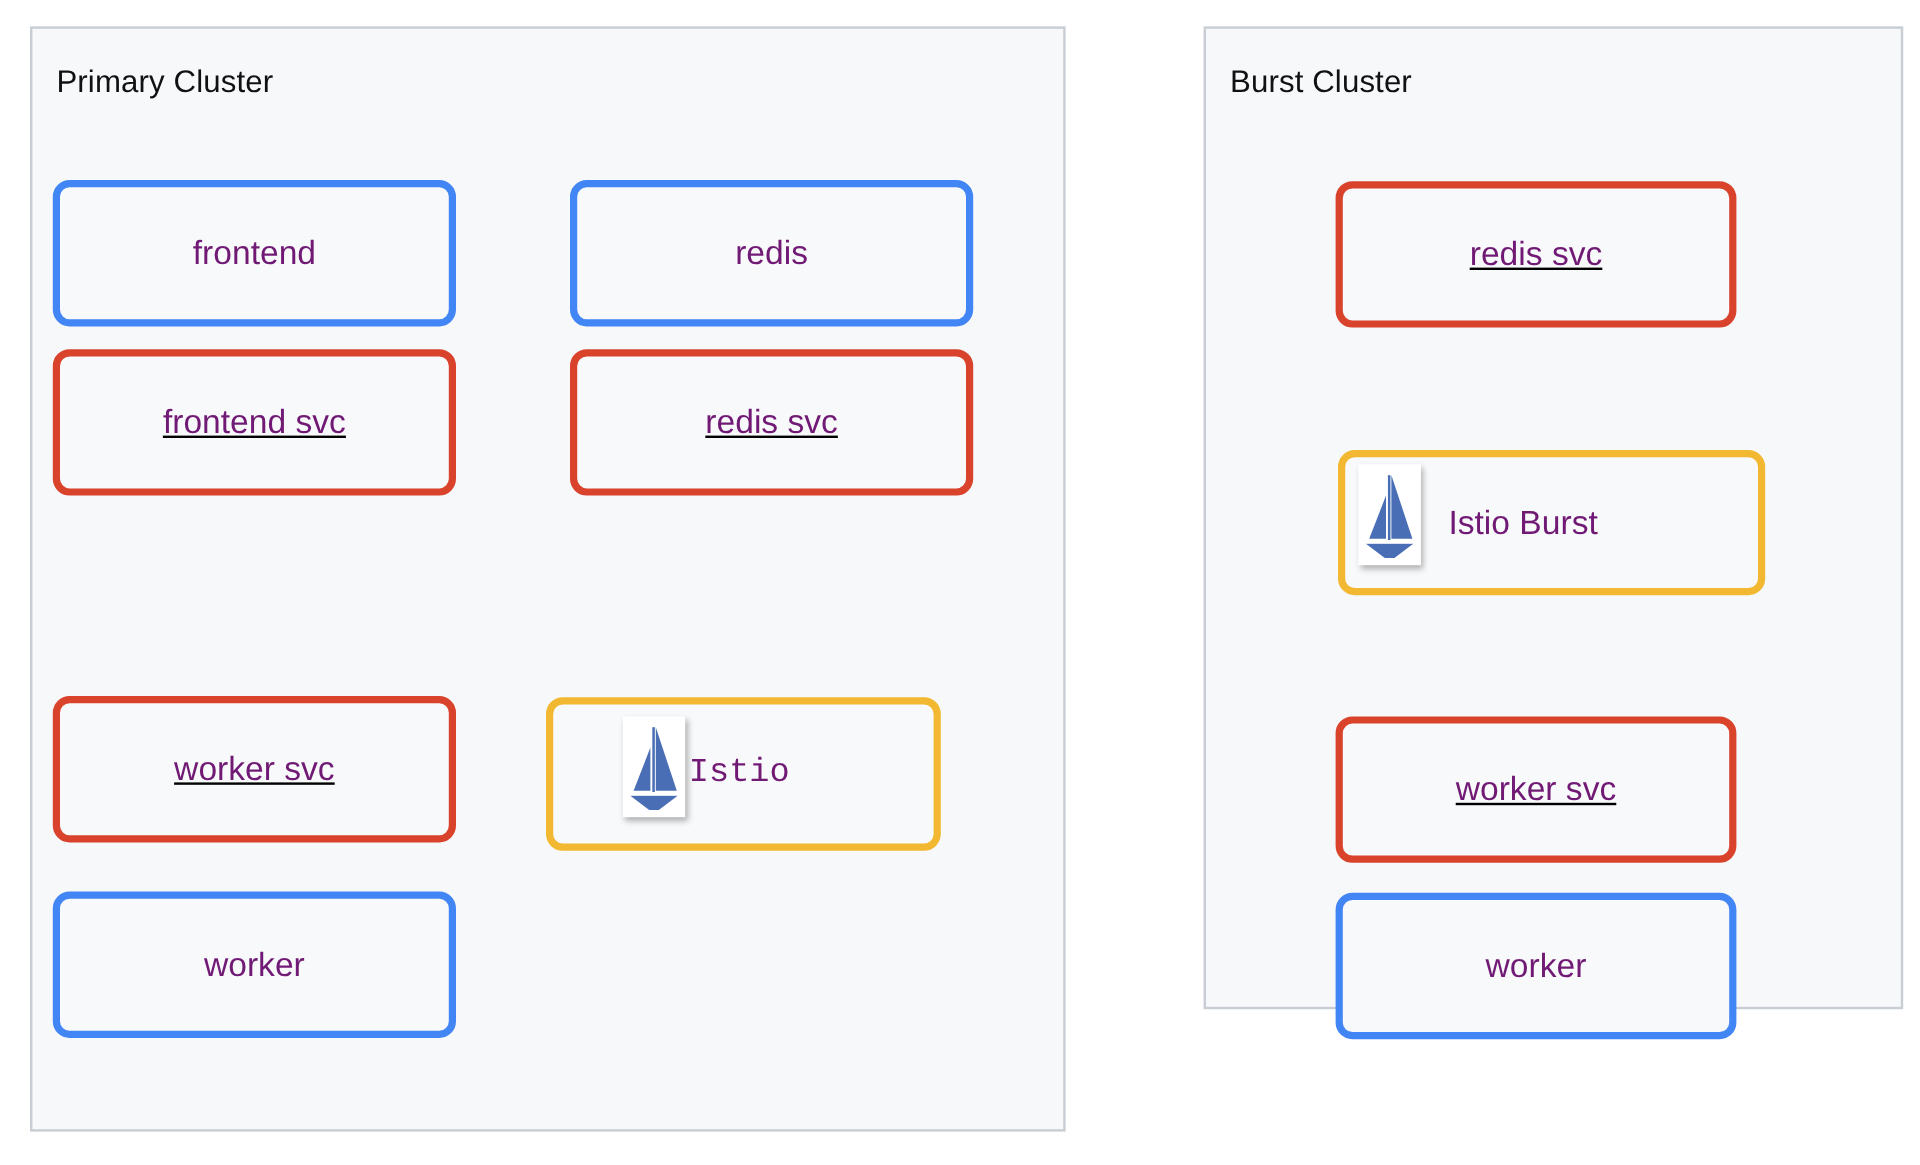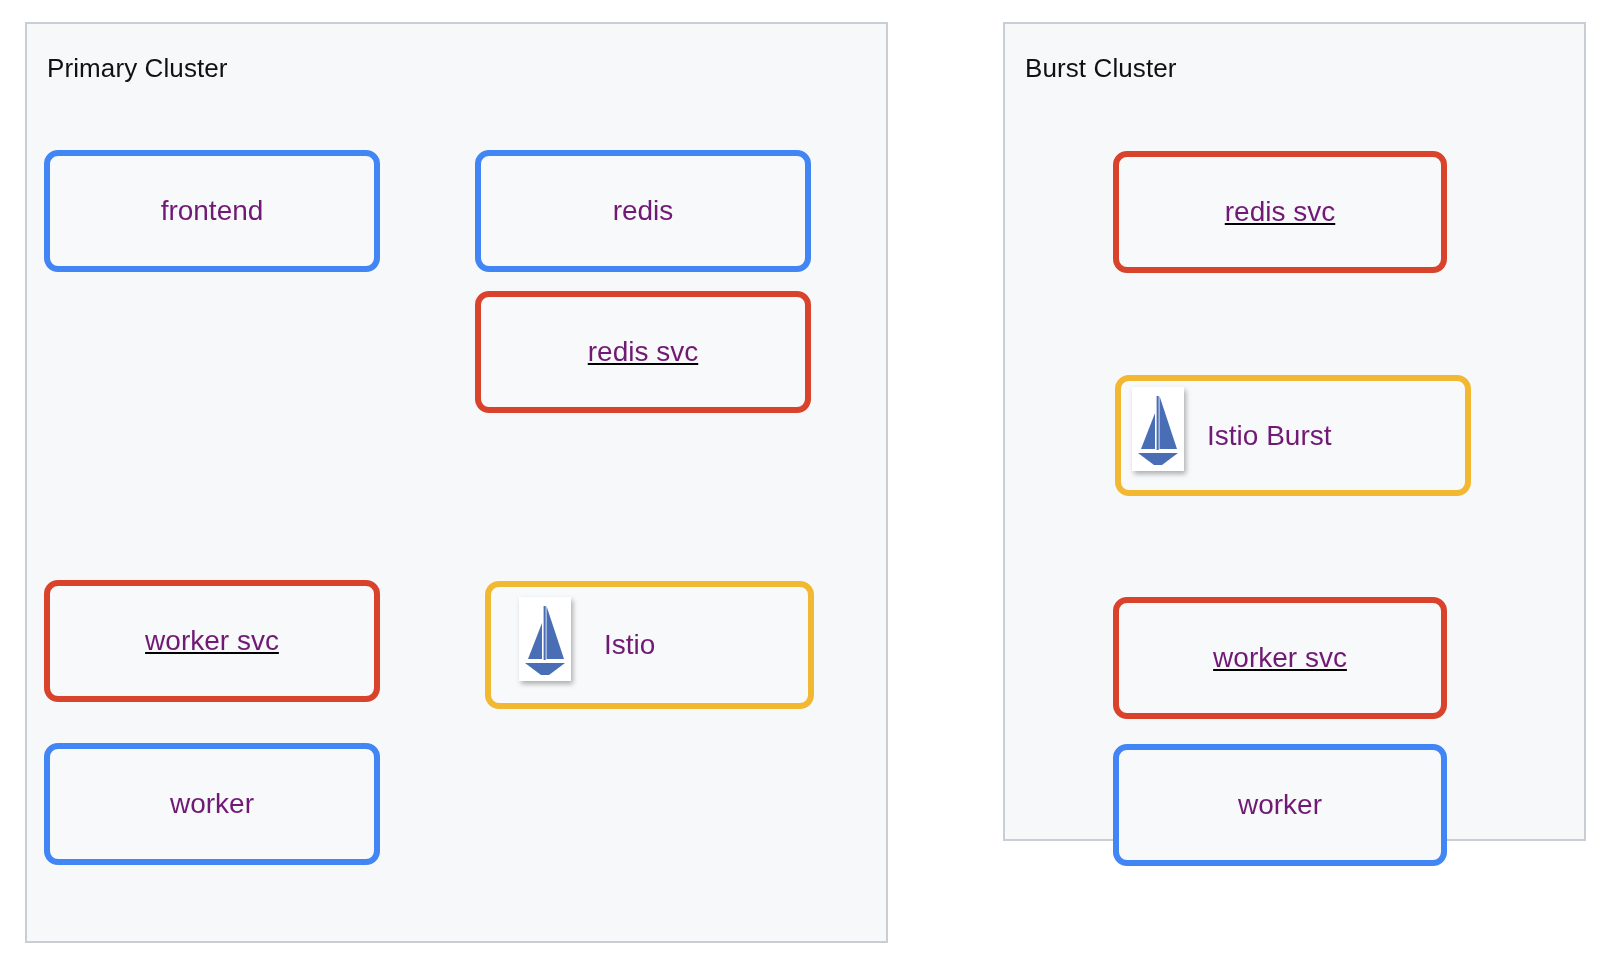--- a/index.html
+++ b/index.html
@@ -100,40 +100,43 @@
   #istio-icon-primary { left: 519px; top: 597px; }
   #istio-icon-burst   { left: 1132px; top: 387px; }
 
   
   #node-frontend       { left: 44px;   top: 150px; width: 336px; height: 122px; }
   #node-frontend-svc   { left: 44px;   top: 291px; width: 336px; height: 122px; }
   #node-redis          { left: 475px;  top: 150px; width: 336px; height: 122px; }
   #node-redis-svc      { left: 475px;  top: 291px; width: 336px; height: 122px; }
   #node-worker-svc     { left: 44px;   top: 580px; width: 336px; height: 122px; }
   #node-worker         { left: 44px;   top: 743px; width: 336px; height: 122px; }
-  #node-istio          { left: 485px;  top: 581px; width: 329px; height: 128px; padding-left: 105px; }
+  #node-istio          { left: 455px;  top: 581px; width: 329px; height: 128px; padding-left: 105px; font-family: Liberation Mono, monospace; }
 
   #node-redis-svc-b    { left: 1113px; top: 151px; width: 334px; height: 122px; }
   #node-istio-multi    { left: 1115px; top: 375px; width: 356px; height: 121px; padding-left: 78px; }
   #node-worker-svc-b   { left: 1113px; top: 597px; width: 334px; height: 122px; }
   #node-worker-b       { left: 1113px; top: 744px; width: 334px; height: 122px; }
 </style>
 </head>
 <body>
 
 <div id="canvas">
 
   <div class="cluster" id="cluster-primary">
     <div class="cluster-title">Primary Cluster</div>
   </div>
 
   <div class="node blue" id="node-frontend">
     <span class="node-label">frontend</span>
   </div>
 
+  <div class="node red" id="node-frontend-svc">
+    <span class="node-label">frontend svc</span>
+  </div>
 
   <div class="node blue" id="node-redis">
     <span class="node-label">redis</span>
   </div>
 
   <div class="node red" id="node-redis-svc">
     <span class="node-label">redis svc</span>
   </div>
 
   <div class="node red" id="node-worker-svc">

